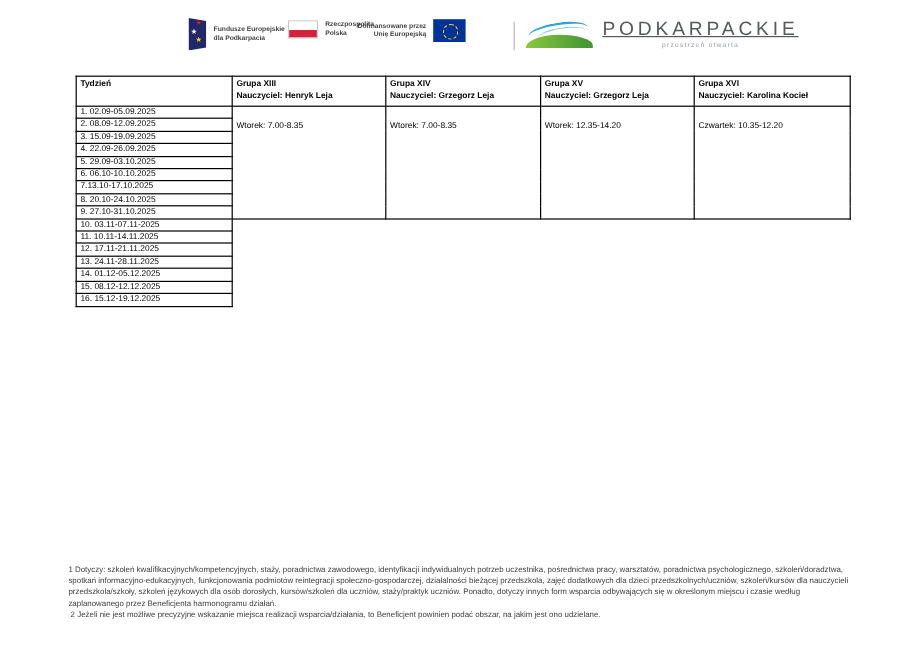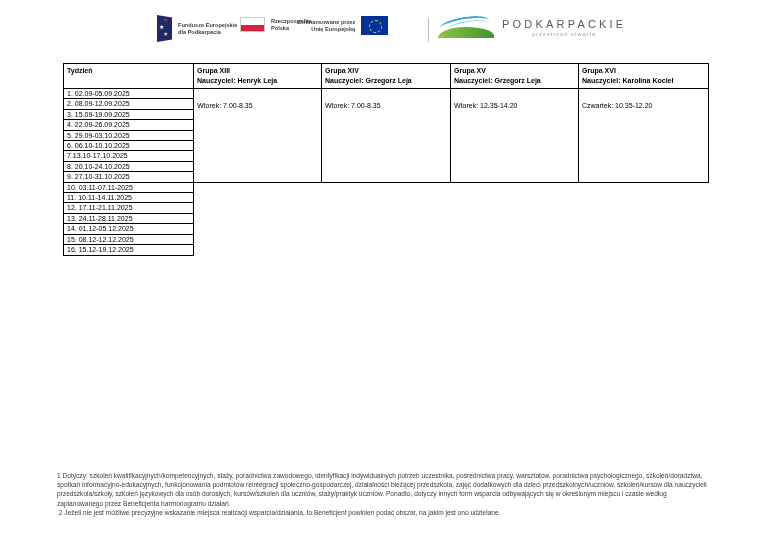--- a/index.html
+++ b/index.html
@@ -37,21 +37,21 @@
   
   .pk-swoosh{position:relative;width:56px;height:22px;margin-right:8px;}
   .pk-green{position:absolute;left:0;bottom:0;width:56px;height:11px;
     background:linear-gradient(90deg,#8cc63f,#3f9434);
     border-radius:100% 100% 0 0 / 200% 160% 0 0;}
   .pk-blue{position:absolute;left:2px;top:1px;width:50px;height:13px;
     border-top:2.5px solid #2ea3dc;border-radius:50%;transform:rotate(-9deg);}
   .pk-blue2{position:absolute;left:10px;top:5px;width:40px;height:10px;
     border-top:1.5px solid #7fc9ea;border-radius:50%;transform:rotate(-9deg);}
   .pk-text{display:flex;flex-direction:column;}
-  .pk-title{font-size:11px;letter-spacing:3.2px;color:#55585c;font-weight:normal;}
+  .pk-title{font-size:16px;letter-spacing:3.2px;color:#55585c;font-weight:normal;text-decoration:underline;}
   .pk-sub{font-size:5.6px;letter-spacing:1px;color:#9aa0a6;text-align:center;margin-top:1px;}
 
   
   table.schedule{
     position:absolute;left:63px;top:63px;width:645px;
     border-collapse:collapse;table-layout:fixed;
     font-size:7px;
   }
   .schedule col.c0{width:130px;}
   .schedule col.c1{width:128px;}

